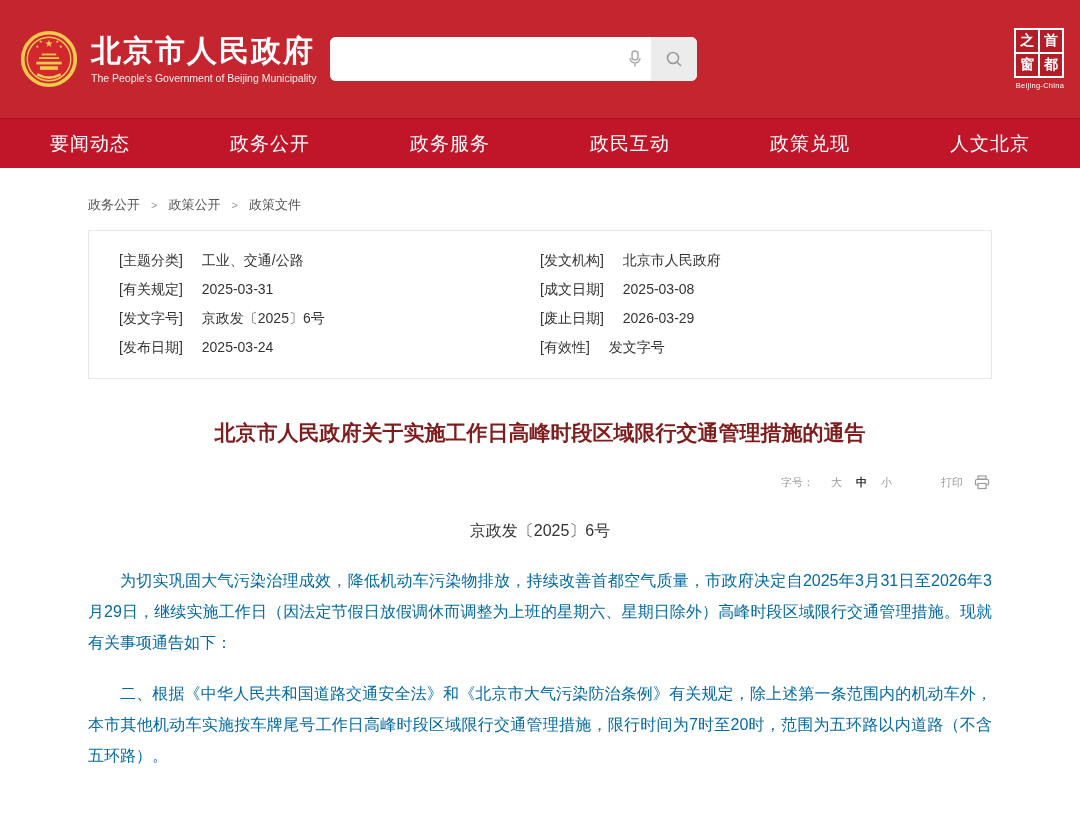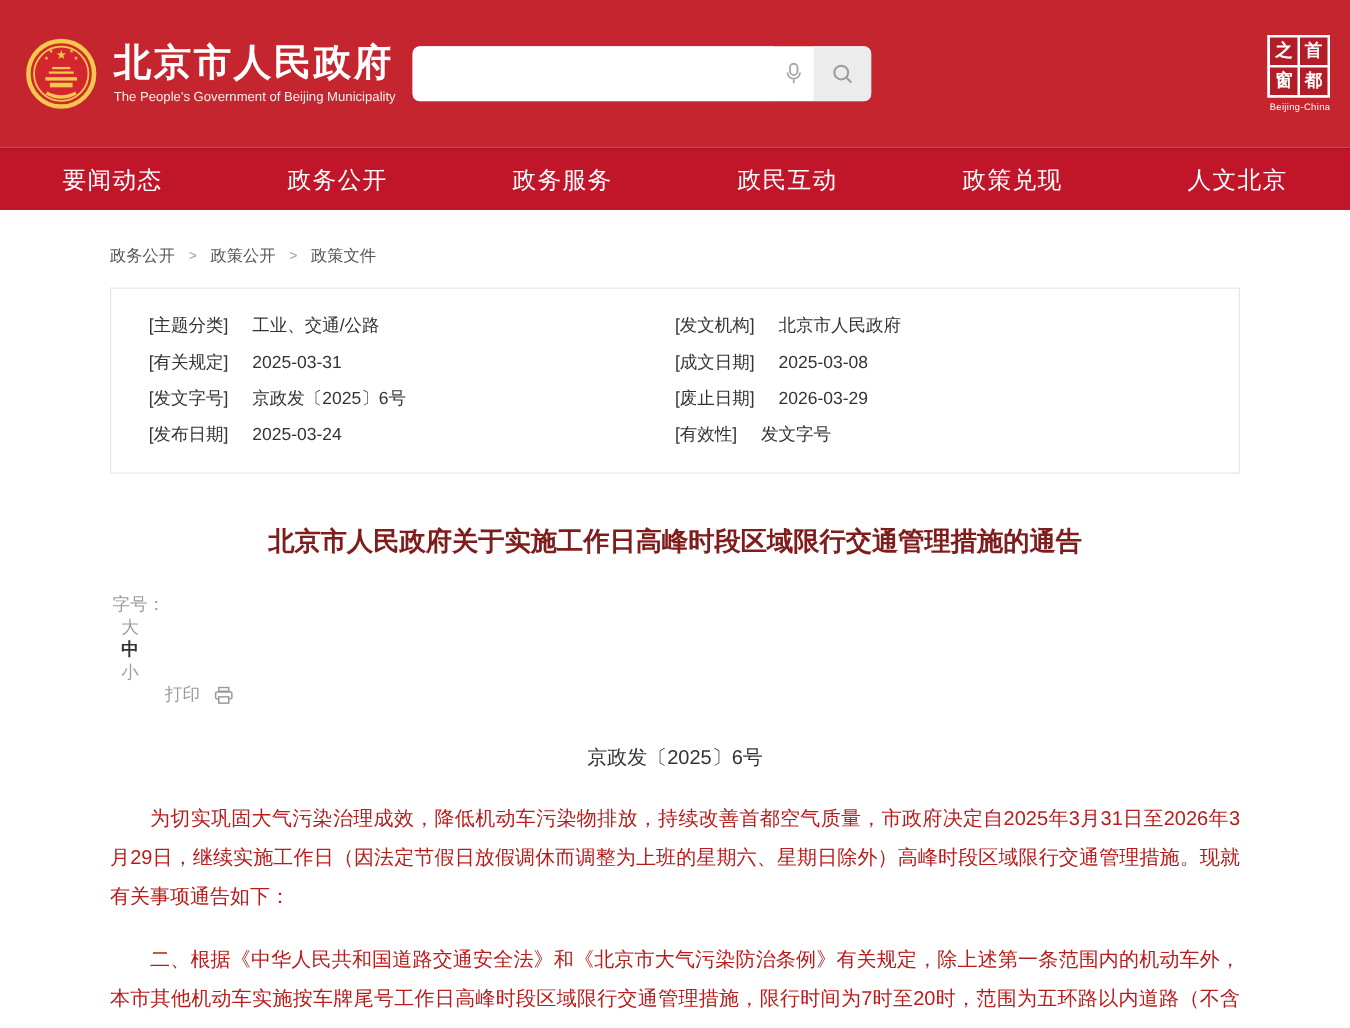--- a/index.html
+++ b/index.html
@@ -45,31 +45,31 @@
   .breadcrumb { margin:10px 0 16px 88px; font-size:13px; color:#555; display:flex; gap:11px; align-items:center; }
   .crumb { cursor:pointer; }
   .crumb-sep { color:#999; font-size:11px; }
 
   .meta-box { margin:0 88px; border:1px solid #e7e7e7; padding:21px 30px; display:flex; }
   .meta-col { width:50%; display:flex; flex-direction:column; gap:11px; }
   .meta-row { font-size:14px; color:#333; display:flex; gap:19px; }
 
   .article-title { text-align:center; font-size:21px; font-weight:600; color:#7f1d1d; margin:40px 40px 0; }
 
-  .tools { display:flex; justify-content:flex-end; margin:28px 90px 0;
-    font-size:14px; color:#9b9b9b;flex-direction:column; }
+  .tools { display:flex; justify-content:flex-end; align-items:center; margin:28px 90px 0;
+    font-size:11px; color:#9b9b9b; }
   .fs-label { margin-right:10px; }
   .fs-opt { margin:0 7px; cursor:pointer; color:#9b9b9b; }
   .fs-opt.active { color:#333; font-weight:bold; }
   .print-btn { display:flex; align-items:center; gap:11px; margin-left:42px; cursor:pointer; color:#9b9b9b; }
 
   .doc-number { text-align:center; font-size:16px; color:#333; margin-top:31px; }
 
   .article-body { margin:23px 88px 0; }
-  .article-body p { font-size:16px; color:#b91c1c; line-height:31px; text-indent:2em;
+  .article-body p { font-size:16px; color:#0369a1; line-height:31px; text-indent:2em;
     margin-bottom:20px; text-align:justify; }
 </style>
 </head>
 <body>
 
 <header class="header">
   <div class="brand">
     <svg width="58" height="58" viewBox="0 0 64 64">
       <circle cx="32" cy="32" r="29" fill="#d3262f" stroke="#f2c94c" stroke-width="4"></circle>
       <circle cx="32" cy="32" r="24" fill="none" stroke="#f2c94c" stroke-width="1.6"></circle>

